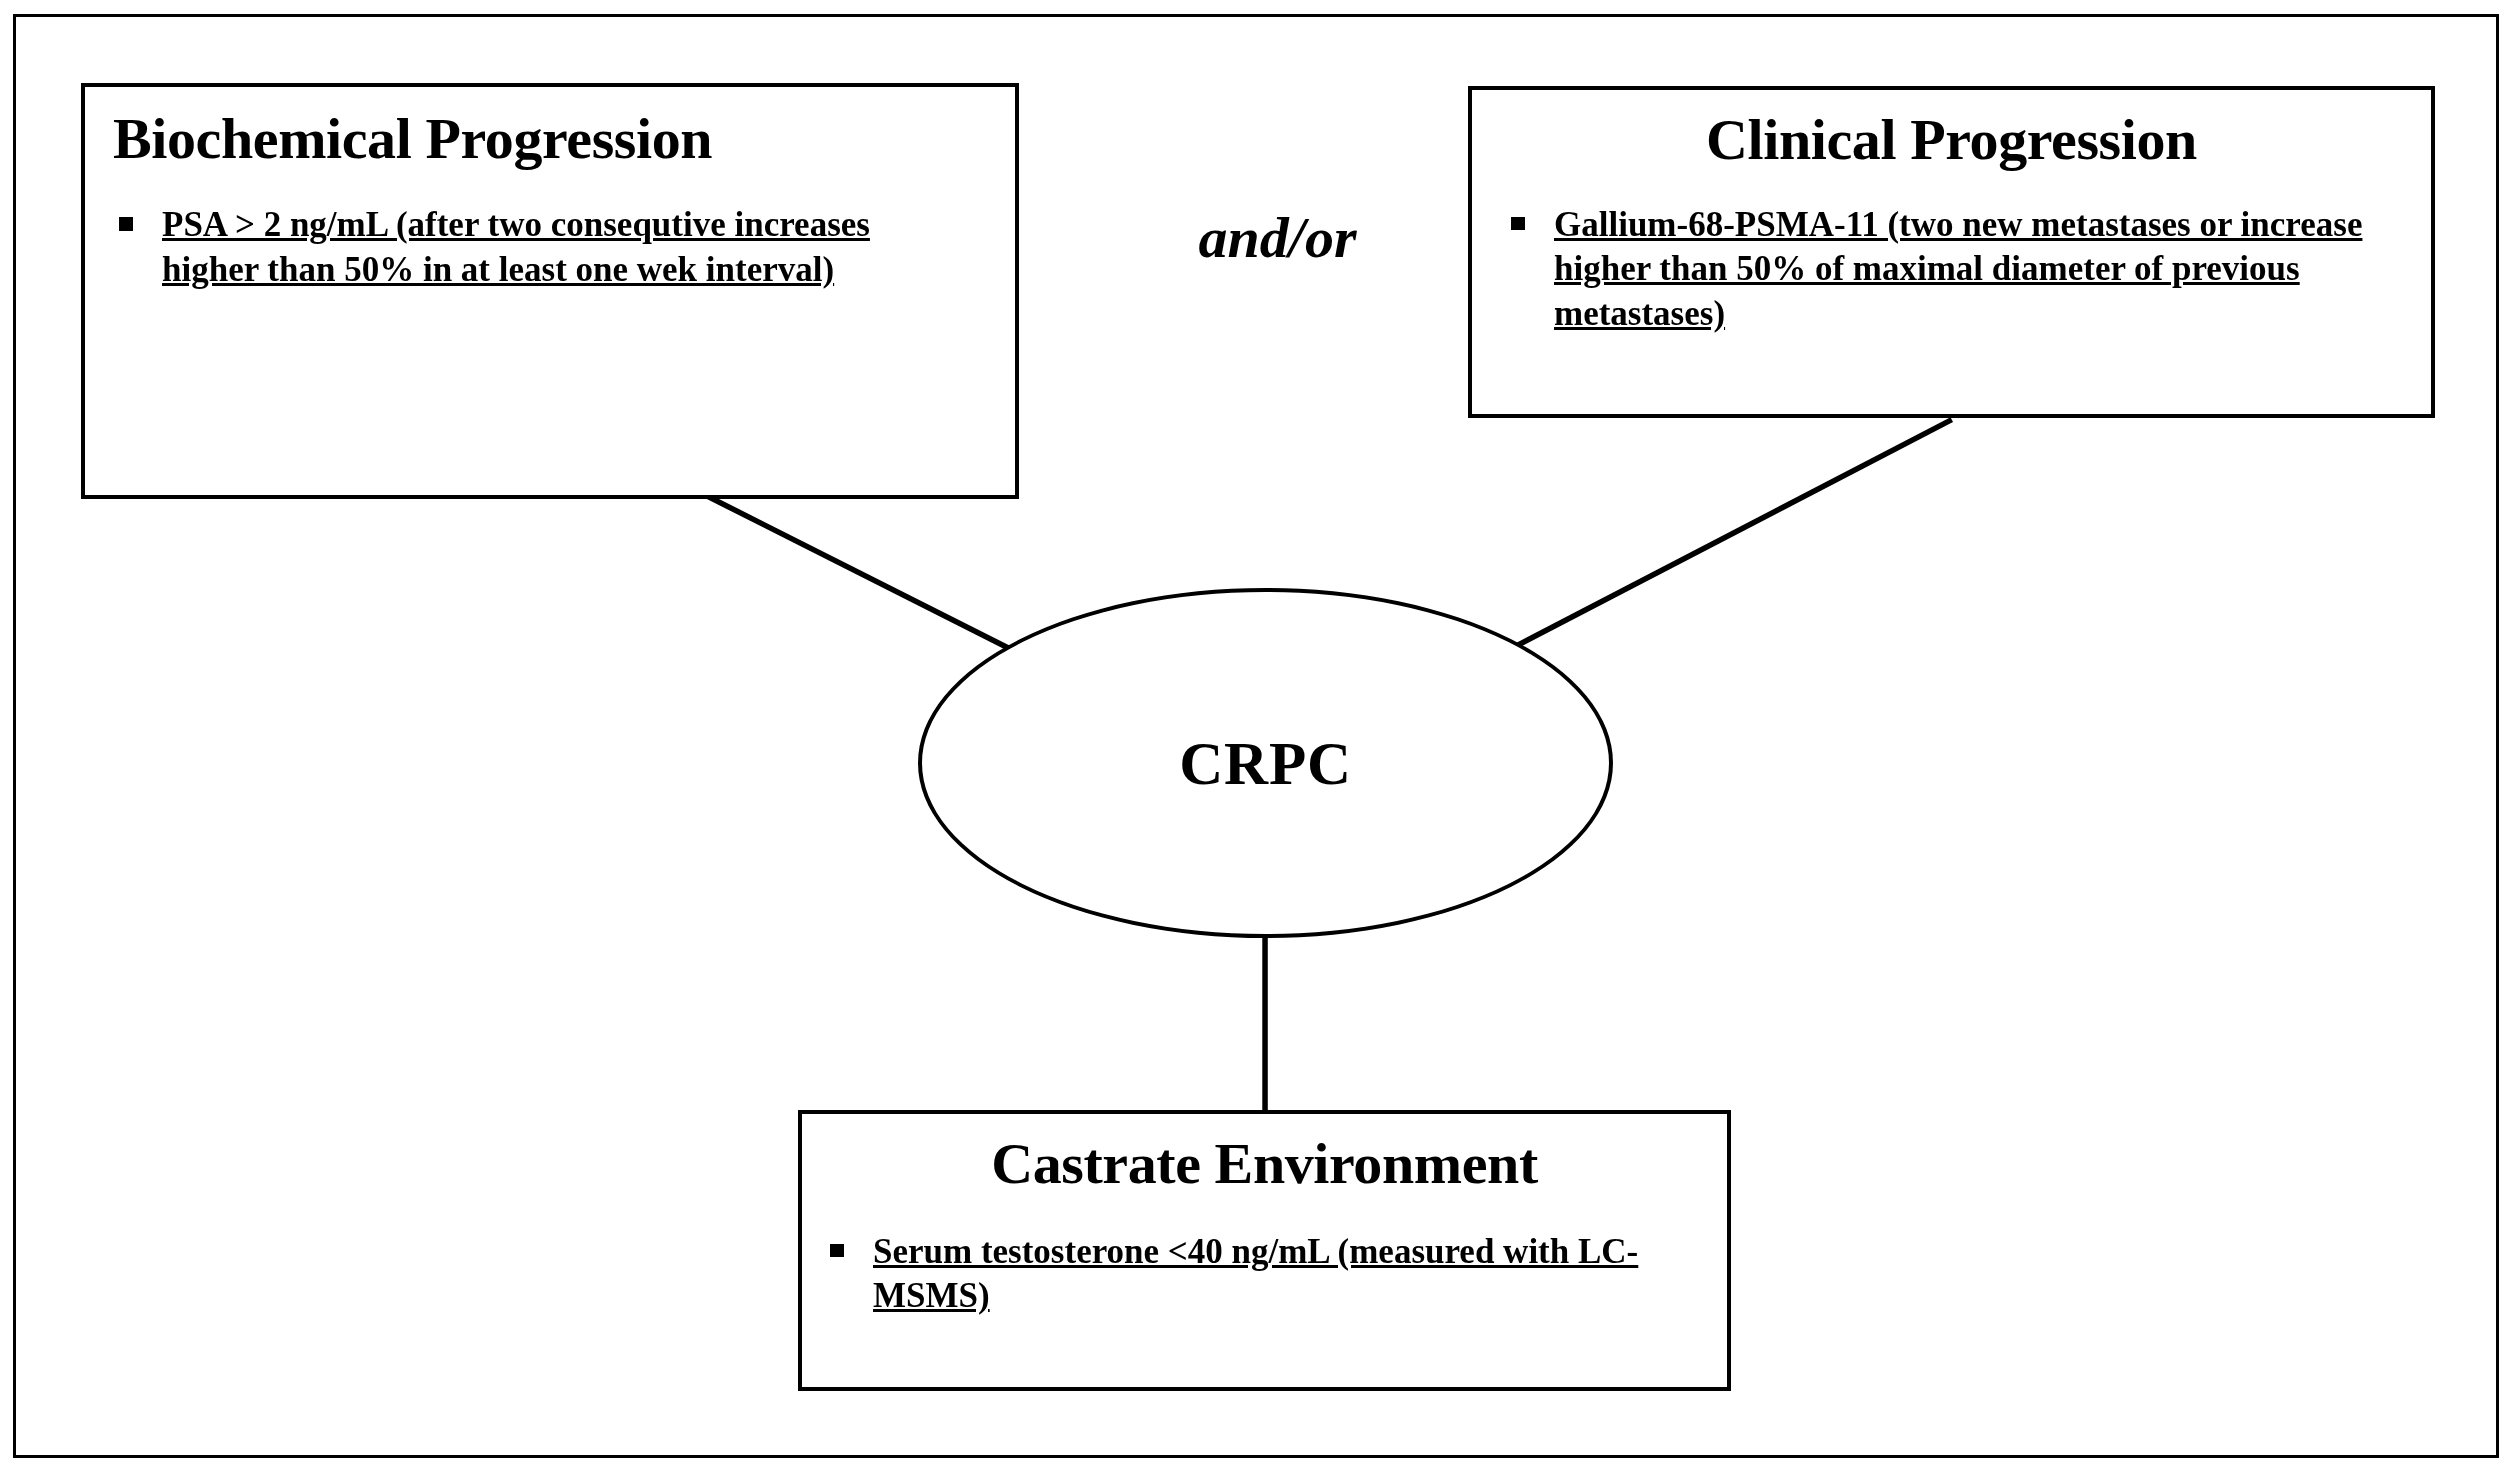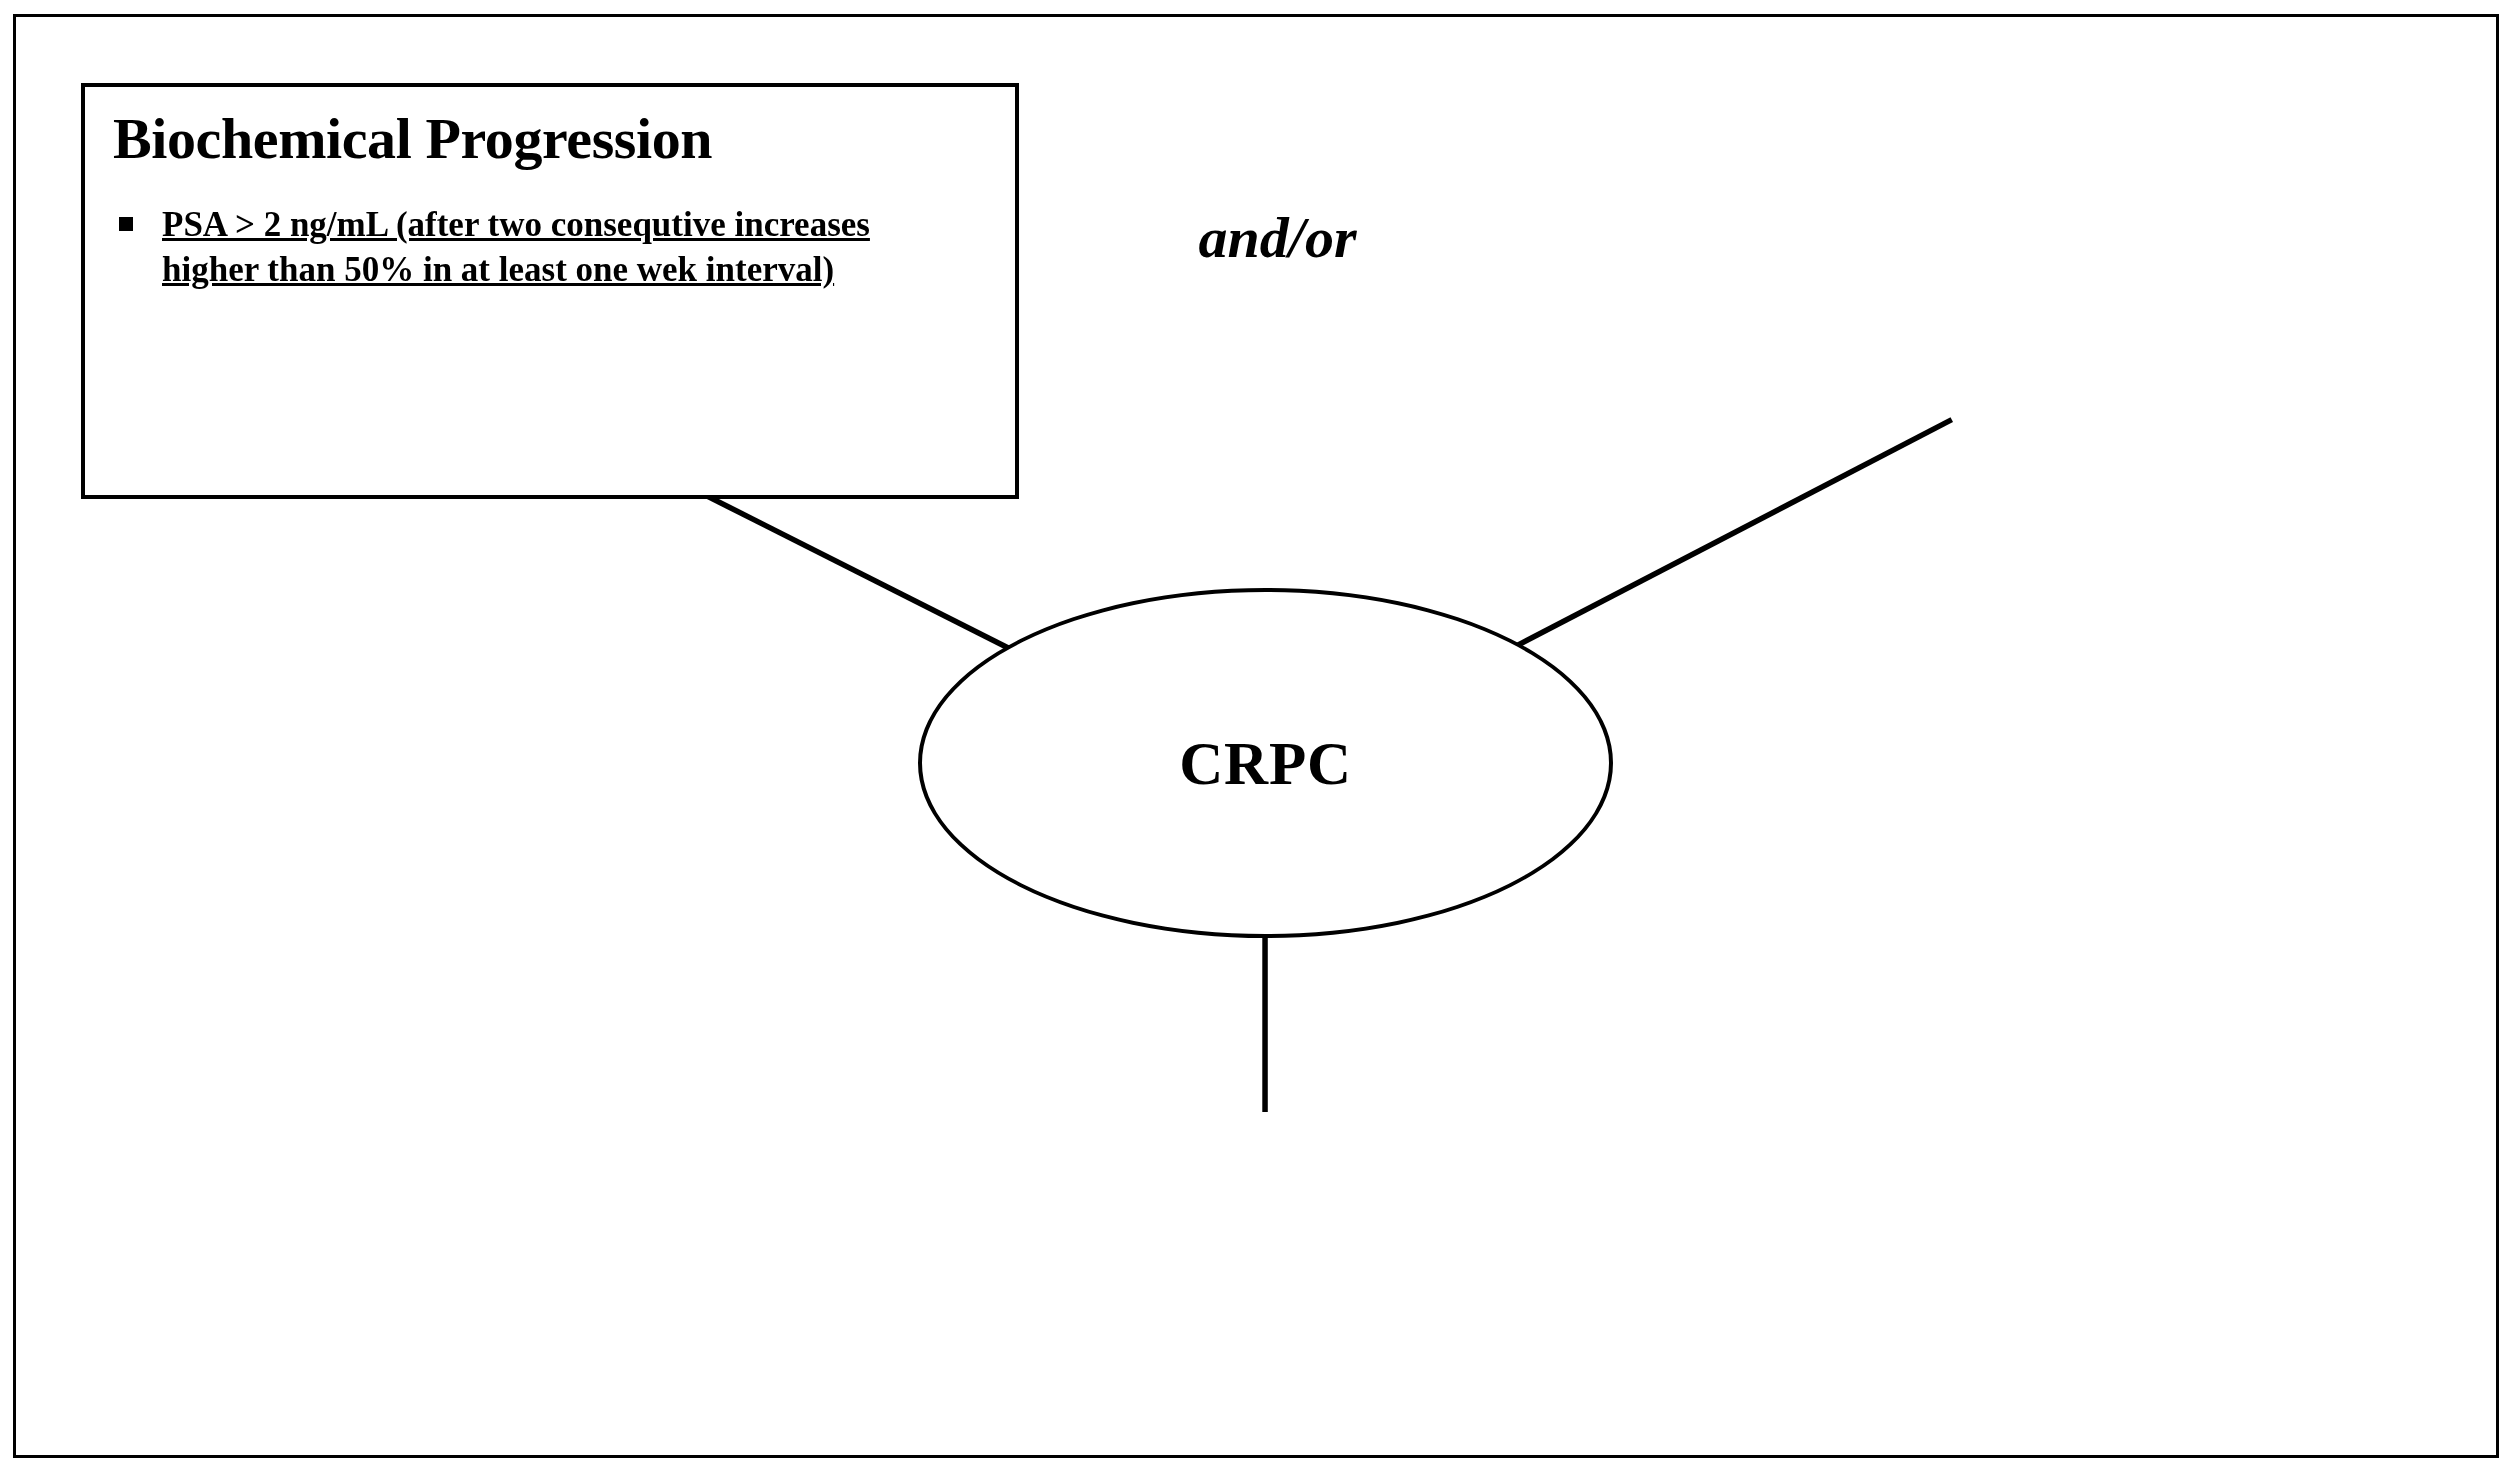--- a/index.html
+++ b/index.html
@@ -185,20 +185,38 @@
   <div class="node-box" id="box-biochemical">
     <div class="node-title">Biochemical Progression</div>
     <ul class="bullet-list">
       <li class="bullet-item">
         <span class="sq-bullet"></span>
         <span>PSA &gt; 2 ng/mL (after two consequtive increases  higher  than 50% in at least one wek interval)</span>
       </li>
     </ul>
   </div>
 
+  <div class="node-box" id="box-clinical">
+    <div class="node-title">Clinical Progression</div>
+    <ul class="bullet-list">
+      <li class="bullet-item">
+        <span class="sq-bullet"></span>
+        <span>Gallium-68-PSMA-11 (two new metastases or increase higher than 50% of maximal diameter of previous metastases)</span>
+      </li>
+    </ul>
+  </div>
 
   <div class="ellipse-node">
     <span class="ellipse-label">CRPC</span>
   </div>
 
+  <div class="node-box" id="box-castrate">
+    <div class="node-title">Castrate Environment</div>
+    <ul class="bullet-list">
+      <li class="bullet-item">
+        <span class="sq-bullet"></span>
+        <span>Serum testosterone &lt;40 ng/mL (measured with LC-MSMS)</span>
+      </li>
+    </ul>
+  </div>
 
 </div>
 
 
 </body></html>

